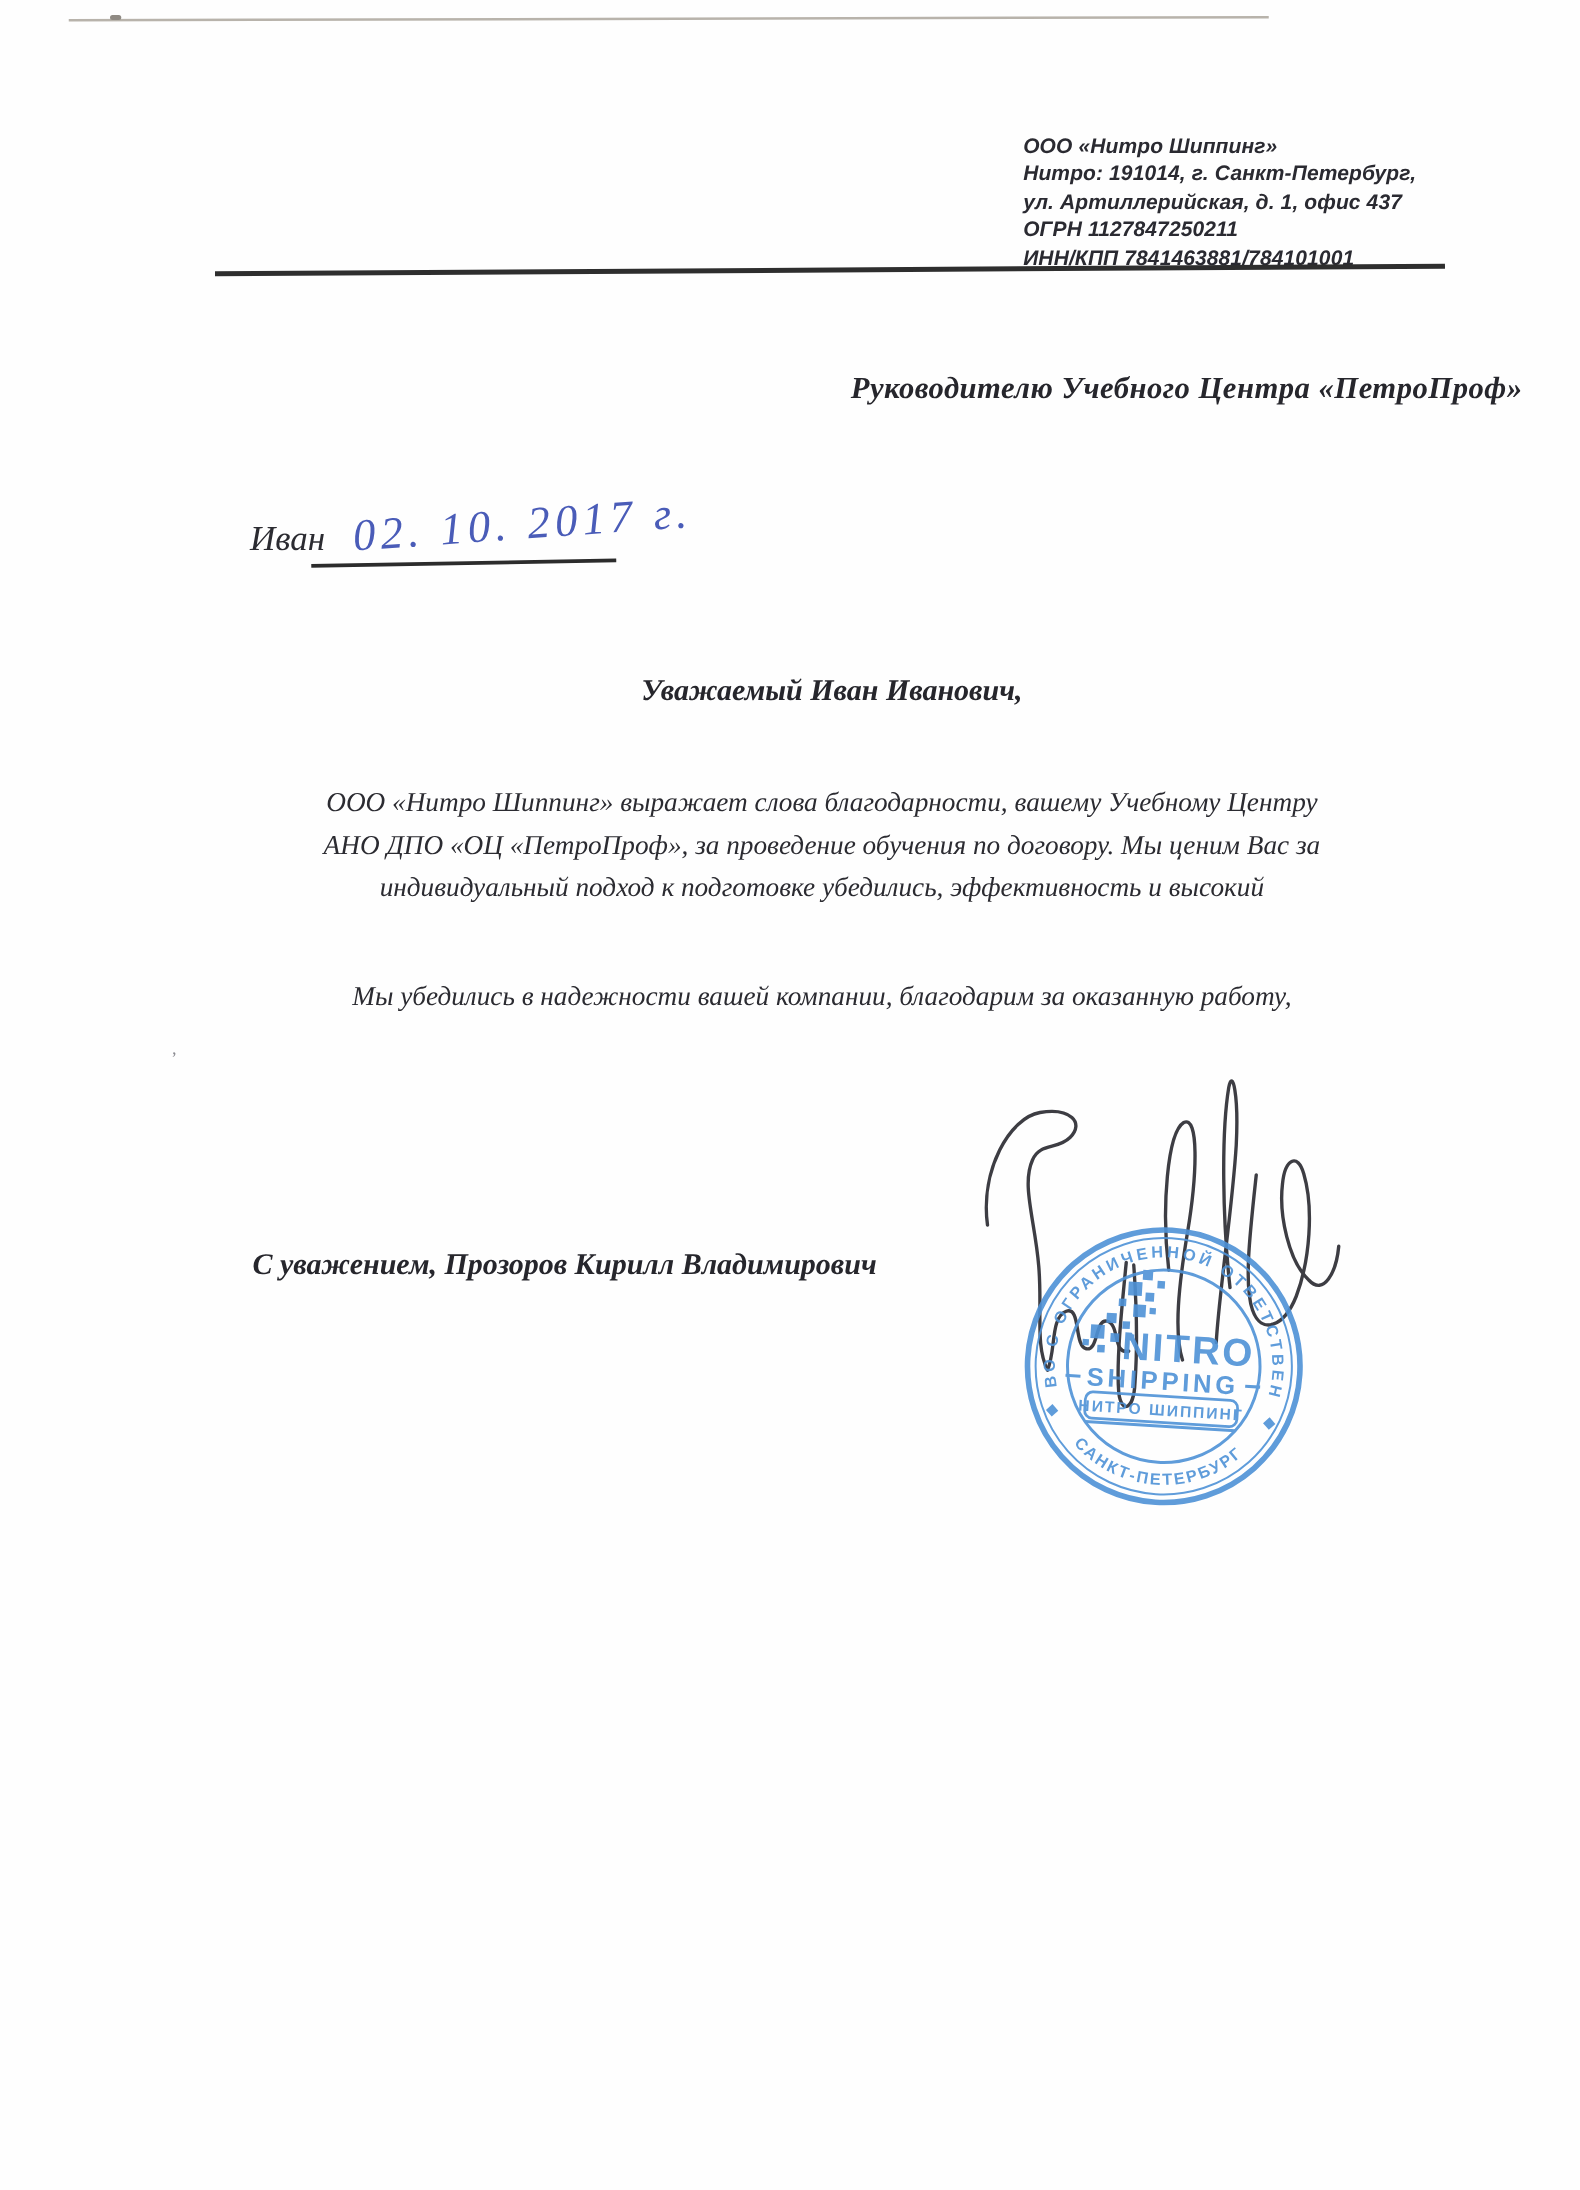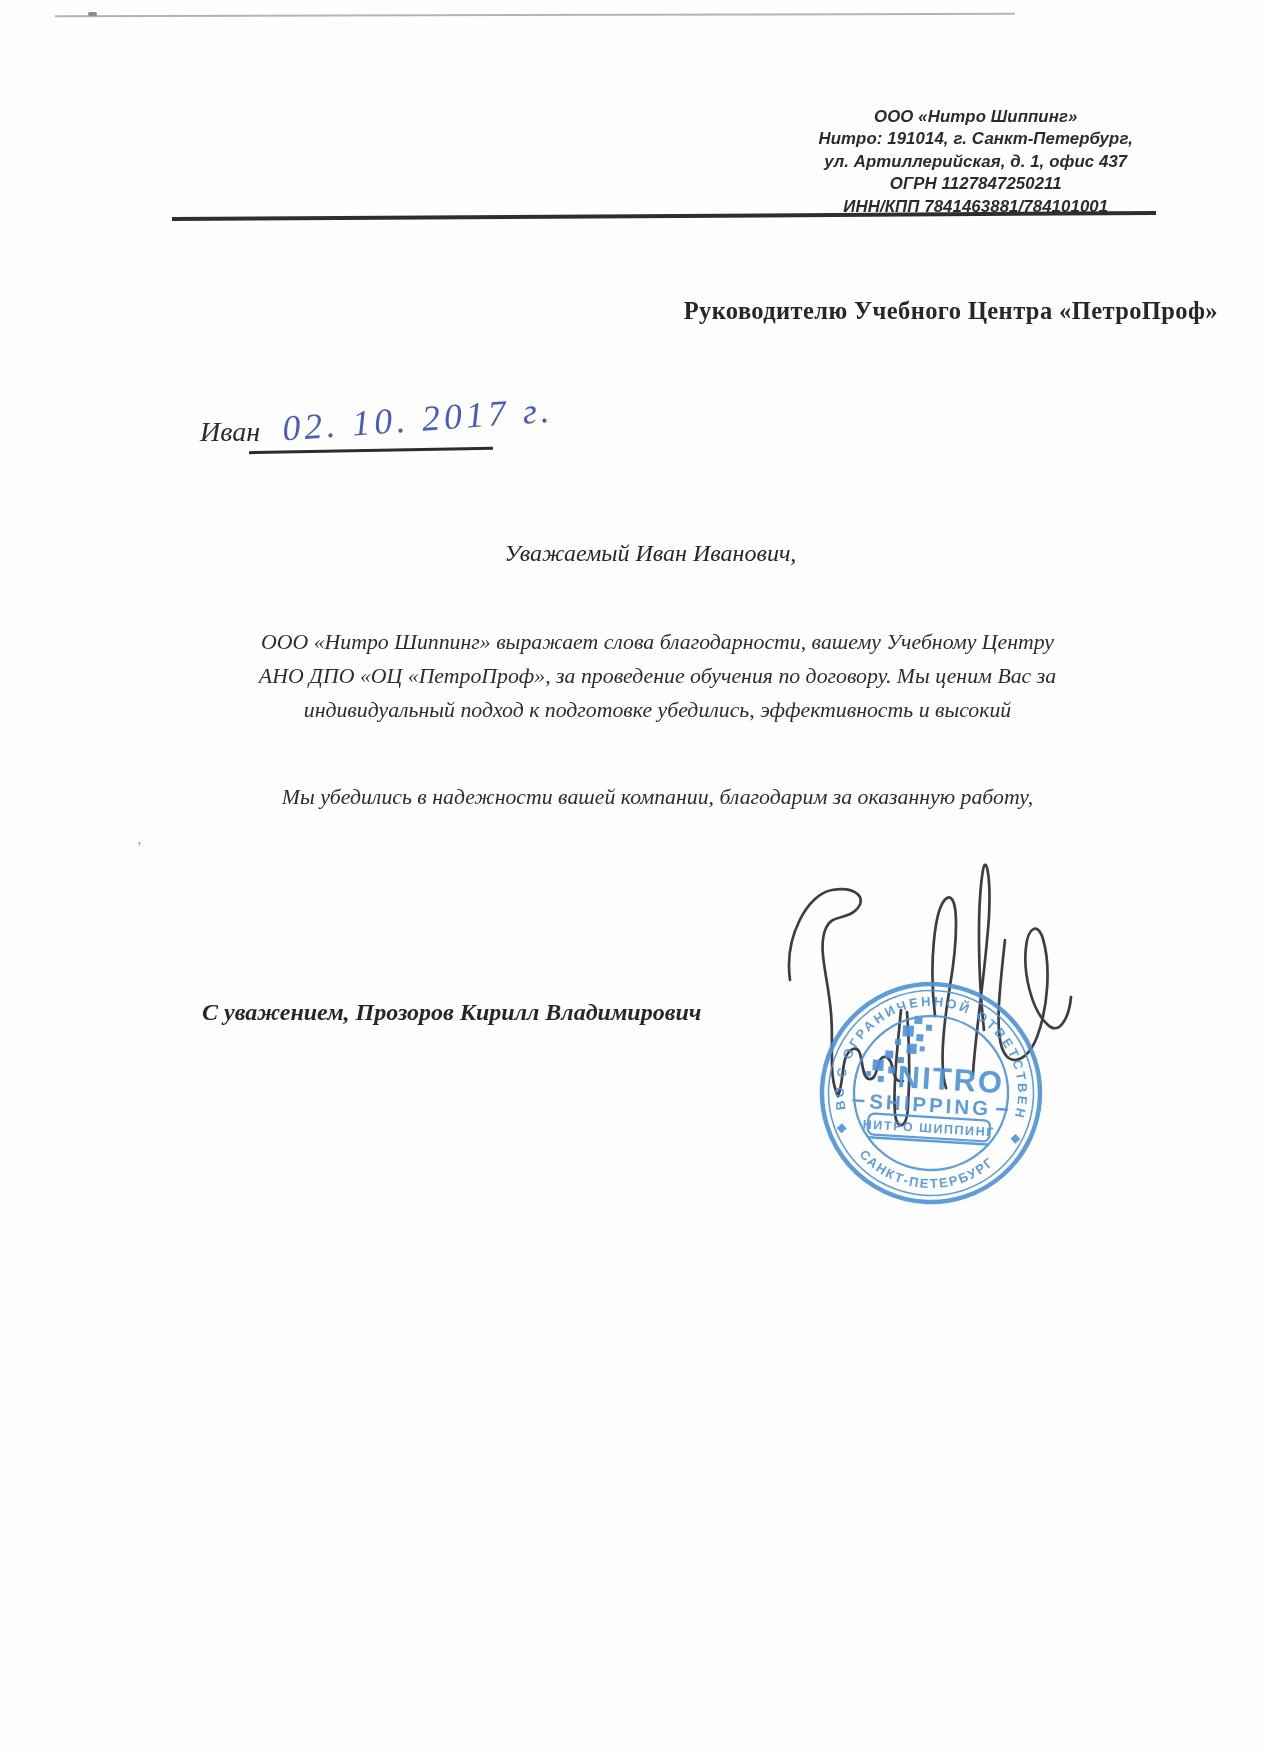--- a/index.html
+++ b/index.html
@@ -11,55 +11,55 @@
     font-family:"Liberation Serif", serif;
     color:#26262c;
   }
   
   .top-scan-line{position:absolute;left:55px;top:14px;width:960px;height:1.5px;background:#b8b3ab;transform:rotate(-0.15deg);}
   .top-scan-blob{position:absolute;left:88px;top:12px;width:9px;height:3.5px;background:#8f8a83;border-radius:2px;}
   .margin-speck{position:absolute;left:137px;top:840px;width:4px;height:8px;color:#8a8a90;font-size:14px;font-family:"Liberation Serif",serif;}
   
   .header-block{
     position:absolute;top:106px;right:131px;
-    text-align:center;
+    text-align:left;
     font-family:"Liberation Sans", sans-serif;
     font-weight:bold;font-style:italic;
     font-size:16.8px;line-height:22.4px;
     color:#2a2a31;letter-spacing:0.1px;
   }
   .header-rule{
     position:absolute;left:172px;top:217px;width:984px;height:3.6px;
     background:#2e2e2e;transform:rotate(-0.35deg);transform-origin:left center;
   }
   
   .addressee{
     position:absolute;top:297px;right:46px;
-    font-weight:bold;
+    font-weight:bold;font-style:italic;
     font-size:24.5px;color:#26262c;letter-spacing:0.4px;
   }
   
   .date-label{
     position:absolute;left:200px;top:416px;
     font-style:italic;font-size:28px;color:#2b2b31;
   }
   .date-underline{
     position:absolute;left:249px;top:449px;width:244px;height:2.6px;
     background:#2c2c2c;transform:rotate(-1deg);
   }
   .date-handwriting{
     position:absolute;left:282px;top:398px;
     font-style:italic;font-size:36px;color:#4a5cb8;
     letter-spacing:4px;transform:rotate(-4deg);
     font-family:"Liberation Serif",serif;
   }
   
   .salutation{
-    position:absolute;left:168px;top:540px;width:965px;
-    text-align:center;font-weight:normal;font-style:italic;font-size:24px;
+    position:absolute;left:183px;top:540px;width:965px;
+    text-align:center;font-weight:bold;font-style:italic;font-size:24px;
   }
   .body-block{position:absolute;left:175px;width:965px;text-align:center;
     font-style:italic;font-size:21.8px;line-height:33.8px;color:#2b2b31;margin-top:30px;}
   .p1{top:596px;}
   .p2{top:751px;}
   .signoff{
     position:absolute;left:202px;top:999px;
     font-weight:bold;font-style:italic;font-size:24px;color:#26262c;
   }
   

